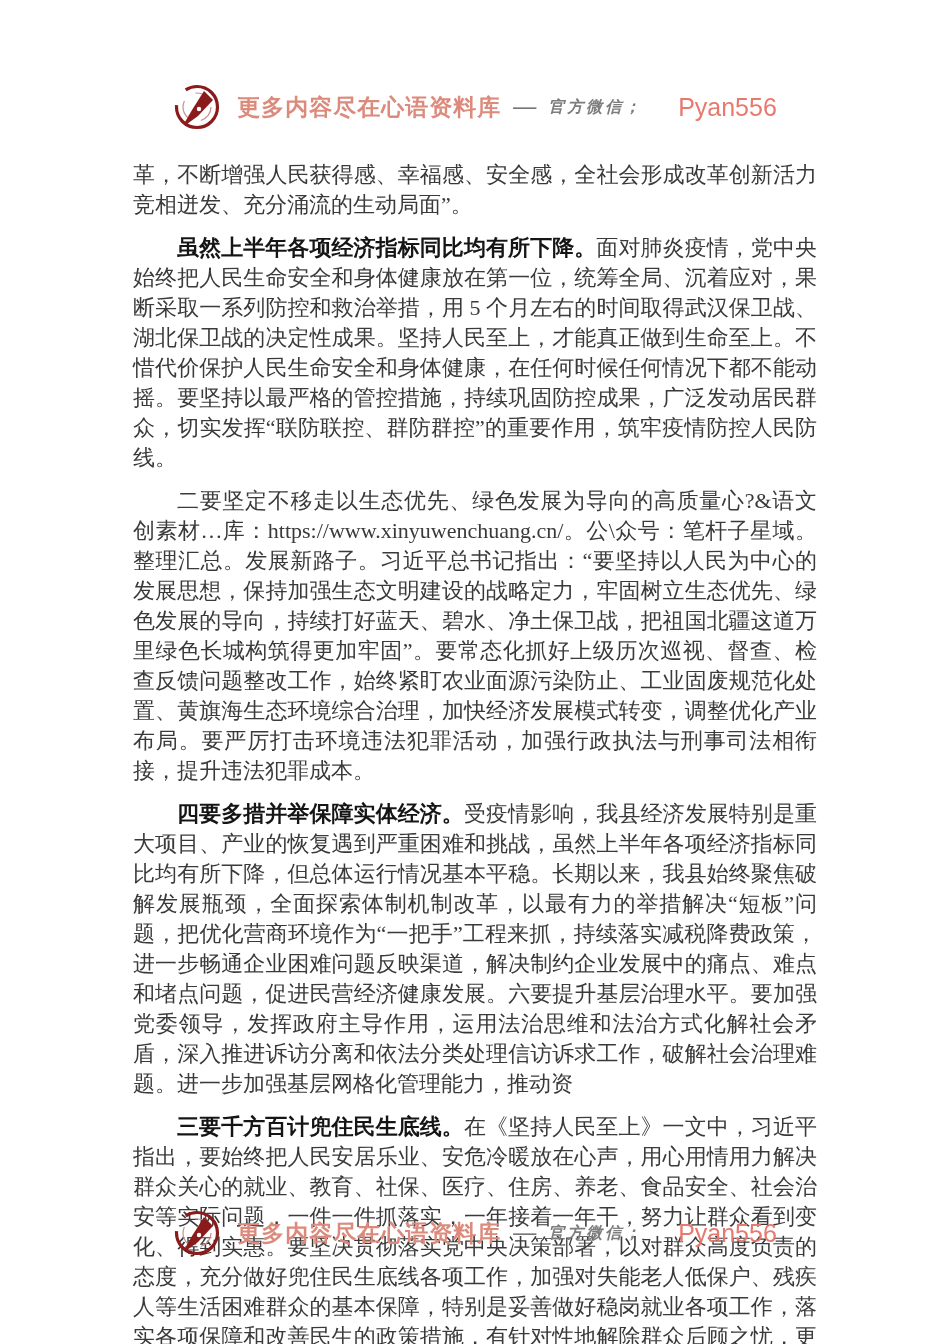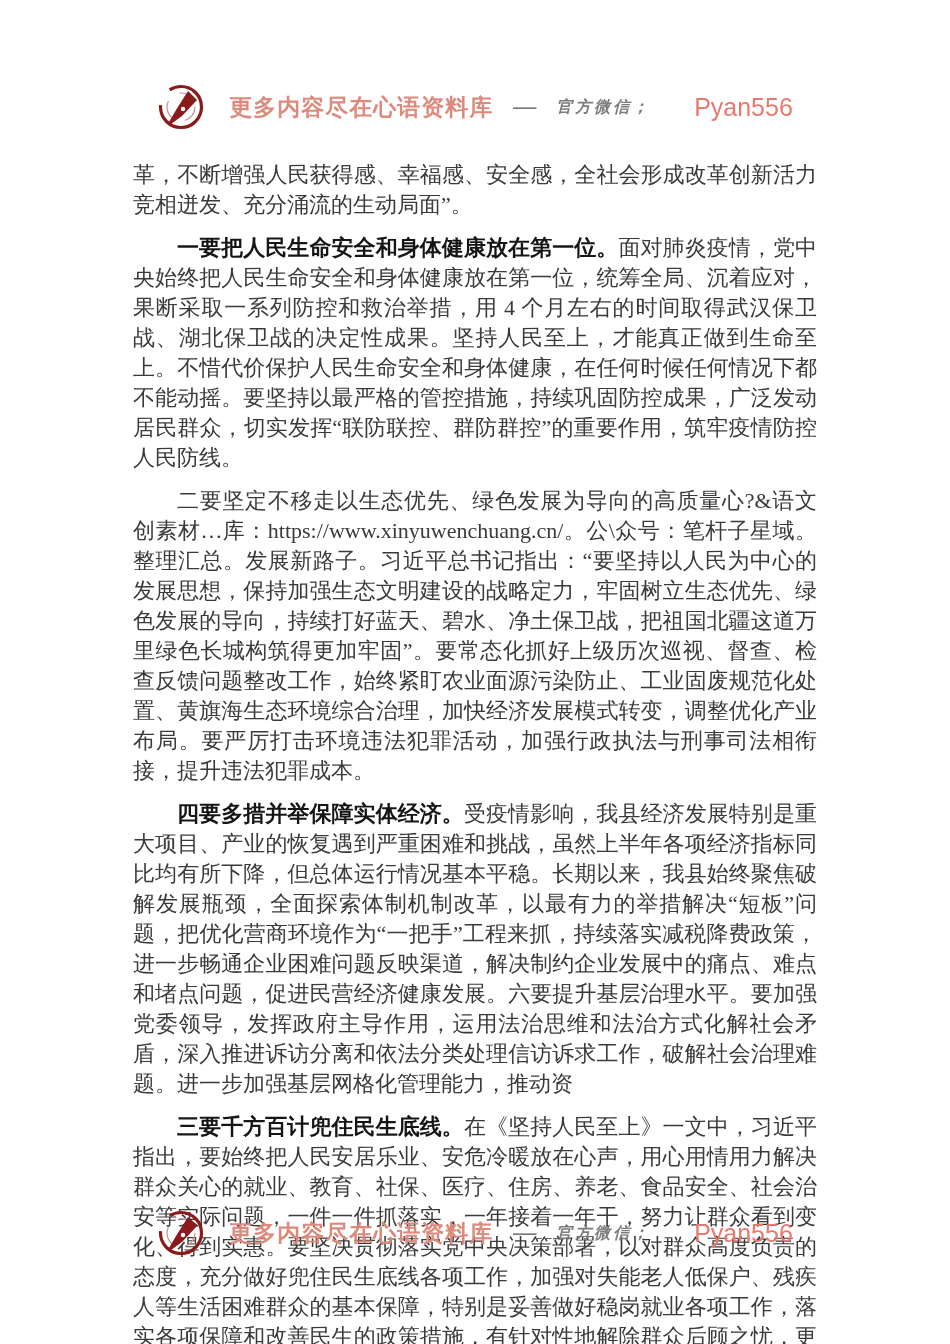--- a/index.html
+++ b/index.html
@@ -12,21 +12,21 @@
     overflow: hidden;
     font-family: "Liberation Serif", "DejaVu Serif", serif;
   }
   .brandline {
     position: absolute;
     left: 0;
     width: 100%;
     display: flex;
     align-items: center;
     justify-content: center;
-    gap: 24px;
+    gap: 16px;
     white-space: nowrap;
   }
   .brandline.header { top: 82px; }
   .brandline.footer { top: 1208px; }
   .logo {
     width: 48px;
     height: 50px;
     flex: 0 0 auto;
     display: flex;
     align-items: center;
@@ -91,21 +91,21 @@
     </span>
     <span class="brand-text">更多内容尽在心语资料库</span>
     <span class="separator-dash">—</span>
     <span class="wechat-label">官方微信；</span>
     <span class="wechat-id">Pyan556</span>
   </div>
 
   <div class="document-body">
     <p><span>革，不断增强人民获得感、幸福感、安全感，全社会形成改革创新活力竞相迸发、充分涌流的生动局面”。</span></p>
 
-    <p class="indent"><b class="lead">一要把人民生命安全和身体健康放在第一位。</b><span>面对肺炎疫情，党中央始终把人民生命安全和身体健康放在第一位，统筹全局、沉着应对，果断采取一系列防控和救治举措，用 4 个月左右的时间取得武汉保卫战、湖北保卫战的决定性成果。坚持人民至上，才能真正做到生命至上。不惜代价保护人民生命安全和身体健康，在任何时候任何情况下都不能动摇。要坚持以最严格的管控措施，持续巩固防控成果，广泛发动居民群众，切实发挥“联防联控、群防群控”的重要作用，筑牢疫情防控人民防线。</span></p>
+    <p class="indent"><b class="lead">虽然上半年各项经济指标同比均有所下降。</b><span>面对肺炎疫情，党中央始终把人民生命安全和身体健康放在第一位，统筹全局、沉着应对，果断采取一系列防控和救治举措，用 5 个月左右的时间取得武汉保卫战、湖北保卫战的决定性成果。坚持人民至上，才能真正做到生命至上。不惜代价保护人民生命安全和身体健康，在任何时候任何情况下都不能动摇。要坚持以最严格的管控措施，持续巩固防控成果，广泛发动居民群众，切实发挥“联防联控、群防群控”的重要作用，筑牢疫情防控人民防线。</span></p>
 
     <p class="indent"><span>二要坚定不移走以生态优先、绿色发展为导向的高质量心?&amp;语文创素材…库：https://www.xinyuwenchuang.cn/。公\众号：笔杆子星域。整理汇总。发展新路子。习近平总书记指出：“要坚持以人民为中心的发展思想，保持加强生态文明建设的战略定力，牢固树立生态优先、绿色发展的导向，持续打好蓝天、碧水、净土保卫战，把祖国北疆这道万里绿色长城构筑得更加牢固”。要常态化抓好上级历次巡视、督查、检查反馈问题整改工作，始终紧盯农业面源污染防止、工业固废规范化处置、黄旗海生态环境综合治理，加快经济发展模式转变，调整优化产业布局。要严厉打击环境违法犯罪活动，加强行政执法与刑事司法相衔接，提升违法犯罪成本。</span></p>
 
     <p class="indent"><b class="lead">四要多措并举保障实体经济。</b><span>受疫情影响，我县经济发展特别是重大项目、产业的恢复遇到严重困难和挑战，虽然上半年各项经济指标同比均有所下降，但总体运行情况基本平稳。长期以来，我县始终聚焦破解发展瓶颈，全面探索体制机制改革，以最有力的举措解决“短板”问题，把优化营商环境作为“一把手”工程来抓，持续落实减税降费政策，进一步畅通企业困难问题反映渠道，解决制约企业发展中的痛点、难点和堵点问题，促进民营经济健康发展。六要提升基层治理水平。要加强党委领导，发挥政府主导作用，运用法治思维和法治方式化解社会矛盾，深入推进诉访分离和依法分类处理信访诉求工作，破解社会治理难题。进一步加强基层网格化管理能力，推动资</span></p>
 
     <p class="indent"><b class="lead">三要千方百计兜住民生底线。</b><span>在《坚持人民至上》一文中，习近平指出，要始终把人民安居乐业、安危冷暖放在心声，用心用情用力解决群众关心的就业、教育、社保、医疗、住房、养老、食品安全、社会治安等实际问题，一件一件抓落实，一年接着一年干，努力让群众看到变化、得到实惠。要坚决贯彻落实党中央决策部署，以对群众高度负责的态度，充分做好兜住民生底线各项工作，加强对失能老人低保户、残疾人等生活困难群众的基本保障，特别是妥善做好稳岗就业各项工作，落实各项保障和改善民生的政策措施，有针对性地解除群众后顾之忧，更好满足人民群众消费升级需要，着力提高消费品有效供给能力和水平。</span></p>
   </div>
 
   <div class="brandline footer">
     <span class="logo">

